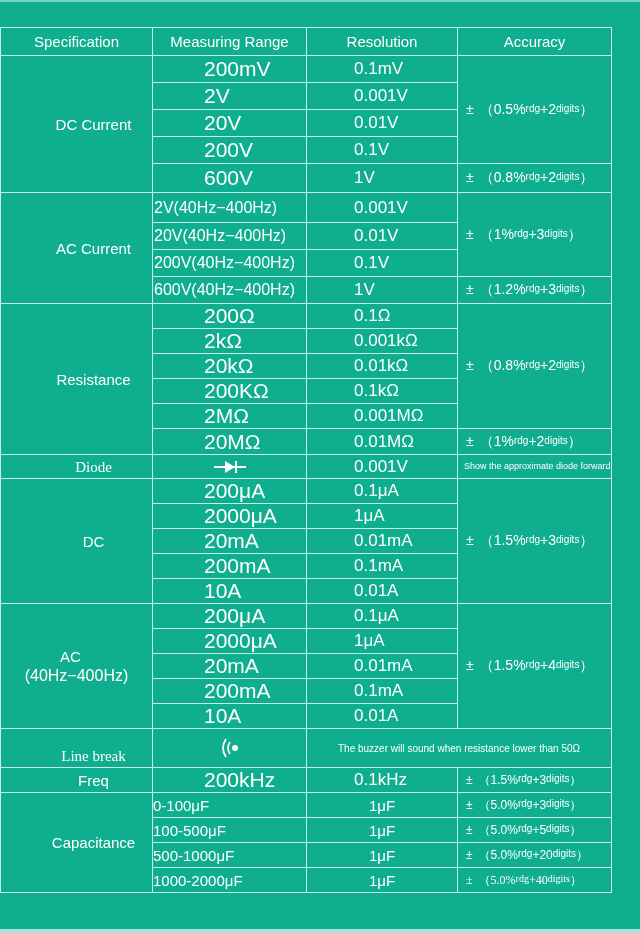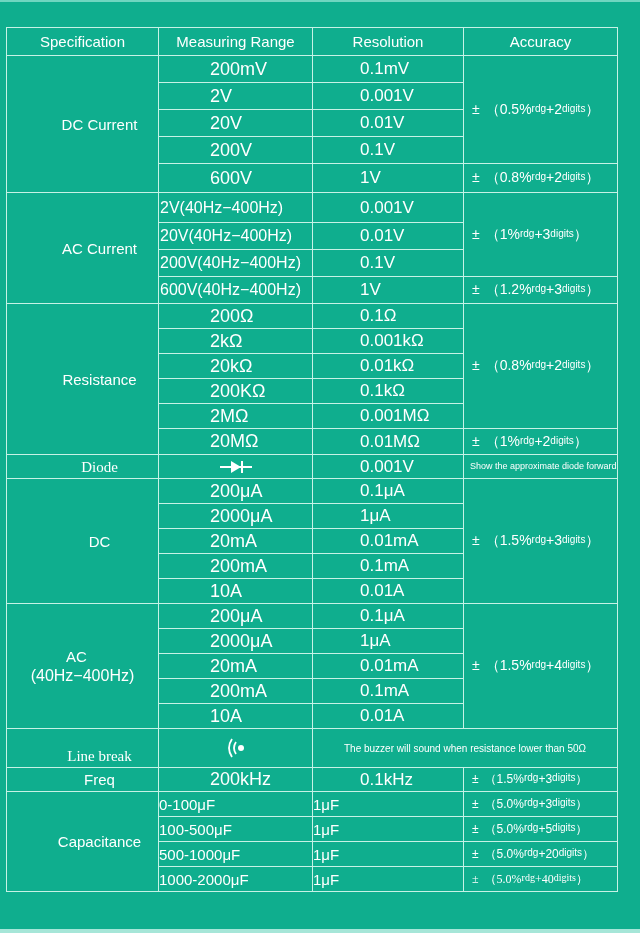--- a/index.html
+++ b/index.html
@@ -7,45 +7,45 @@
     width: 640px; height: 933px;
     background: #0fae8e;
     position: relative;
     overflow: hidden;
     font-family: "Liberation Sans", "DejaVu Sans", sans-serif;
     color: #ffffff;
   }
   .top-strip { position: absolute; left: 0; top: 0; width: 640px; height: 2px; background: #6fd6c0; }
   .bottom-strip { position: absolute; left: 0; top: 929px; width: 640px; height: 4px; background: #a6e6d8; }
   #spec-table {
-    position: absolute; left: 6px; top: 27px;
+    position: absolute; left: 0; top: 27px;
     width: 611px;
     border-collapse: collapse;
     table-layout: fixed;
   }
   #spec-table td, #spec-table th {
     border: 1px solid #c6f2e6;
     padding: 0;
     font-weight: normal;
     white-space: nowrap;
     overflow: hidden;
   }
   col.c1 { width: 152px; }
   col.c2 { width: 154px; }
   col.c3 { width: 151px; }
   col.c4 { width: 154px; }
   th { height: 27px; font-size: 15px; text-align: center; }
   td.spec { font-size: 15px; text-align: center; padding-left: 34px !important; line-height: 19px; }
   td.spec.center { text-align: center; padding-left: 0 !important; }
   td.spec.bottom { vertical-align: bottom; padding-bottom: 1px !important; font-family: Liberation Serif, serif; }
-  td.range { font-size: 18px; padding-left: 51px !important; text-align: left; }
+  td.range { font-size: 21px; padding-left: 51px !important; text-align: left; }
   td.range.wide { padding-left: 1px !important; font-size: 16px; }
   td.range.cap { text-align: left; padding-left: 0 !important; font-size: 15px; font-weight: bold; }
   td.res { font-size: 17px; padding-left: 47px !important; text-align: left; }
-  td.res.cap { padding-left: 0 !important; font-size: 15px; font-weight: bold; }
+  td.res.cap { padding-left: 0 !important; text-align: center; font-size: 15px; font-weight: bold; }
   td.acc { font-size: 14px; padding-left: 8px !important; text-align: left; }
   td.acc .sm { font-size: 10px; vertical-align: 2px; }
   td.acc .pm { margin-right: 6px; }
   td.note { font-size: 9px; line-height: 11px; padding-left: 6px !important; white-space: normal; }
   td.note-wide { font-size: 10px; text-align: center; margin-left: 29px; }
   .icon-cell { text-align: center; }
   .r28 { height: 27px; }
   .r25 { height: 25px; }
   svg { display: inline-block; vertical-align: middle; }
 </style>

